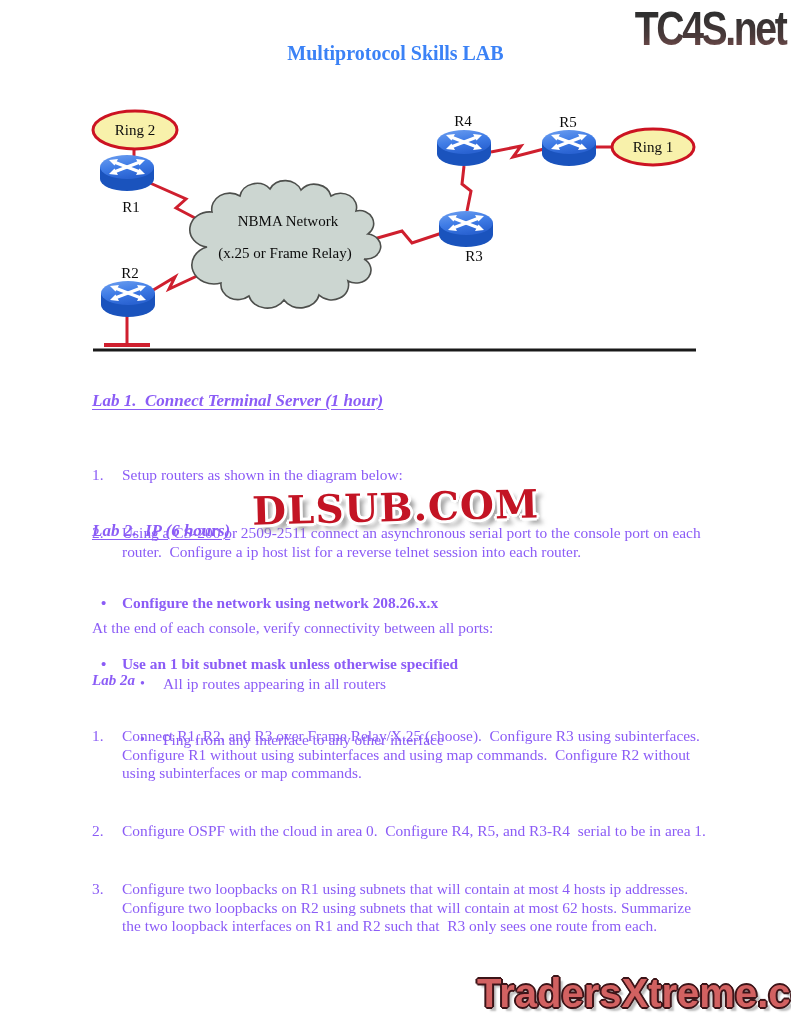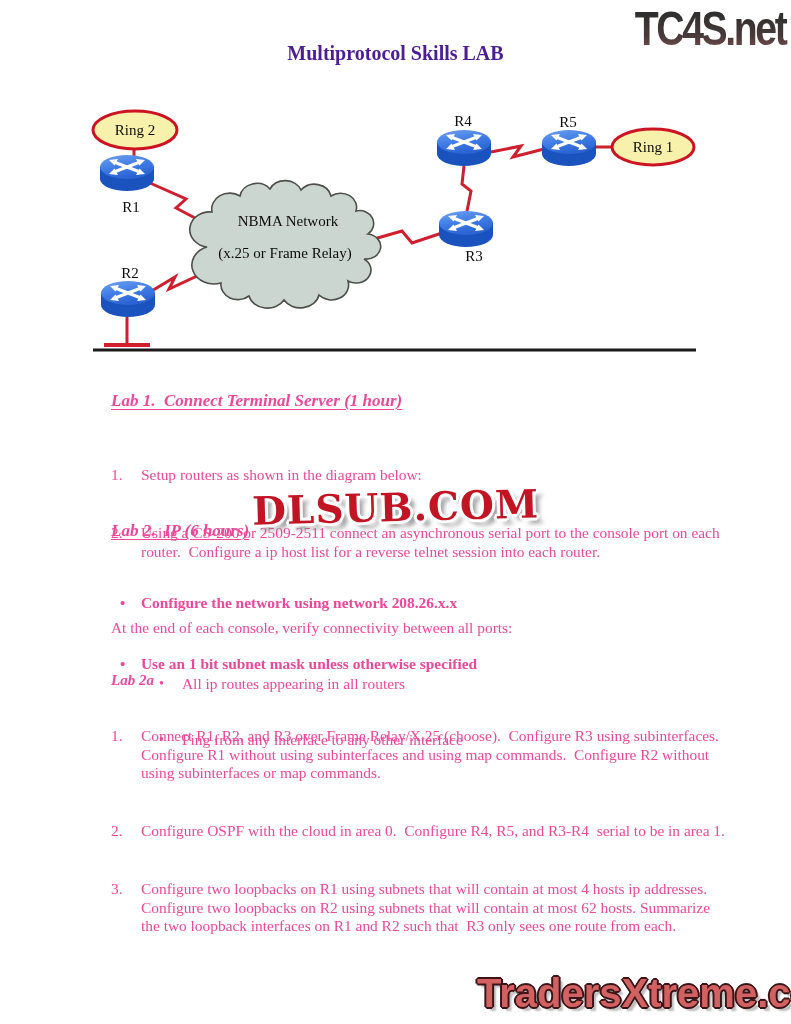--- a/index.html
+++ b/index.html
@@ -34,30 +34,30 @@
     font-size:40px; color:#d26161;
     text-shadow:
       -2px 0 0 #3c1418, 2px 0 0 #3c1418, 0 -2px 0 #3c1418, 0 2px 0 #3c1418,
       -1px -1px 0 #3c1418, 1px -1px 0 #3c1418, -1px 1px 0 #3c1418, 1px 1px 0 #3c1418,
       4px 4px 2px #bdbdbd;
   }
 
   
   .doc-title {
     position:absolute; top:42px; left:0; width:100%;
-    text-align:center; font-weight:bold; font-size:20px; color:#4c1d95;
+    text-align:center; font-weight:bold; font-size:20px; color:#3b82f6;
     white-space:pre-wrap;
   }
 
   
   .diagram { position:absolute; top:0; left:0; }
   .diagram text { font-family:"Liberation Serif", serif; fill:#0c0c0c; }
 
   
-  .tb { position:absolute; color:#ec4899; font-size:15.4px; line-height:18.6px; white-space:pre-wrap;margin-left:19px; }
+  .tb { position:absolute; color:#8b5cf6; font-size:15.4px; line-height:18.6px; white-space:pre-wrap; }
   .lab-heading {
     font-weight:bold; font-style:italic; font-size:17px;
     text-decoration:underline; text-underline-offset:3px;
   }
   .num-list { display:block; }
   .num-li { display:flex; margin-bottom:2px; }
   .num-li .num { flex:0 0 30px; }
   .num-li .txt { flex:1 1 auto; }
   .b-list .b-li { display:flex; font-weight:bold; margin-bottom:5px; }
   .b-list .b-li::before { content:"\2022"; flex:0 0 21px; margin-left:9px; font-size:15px; }

